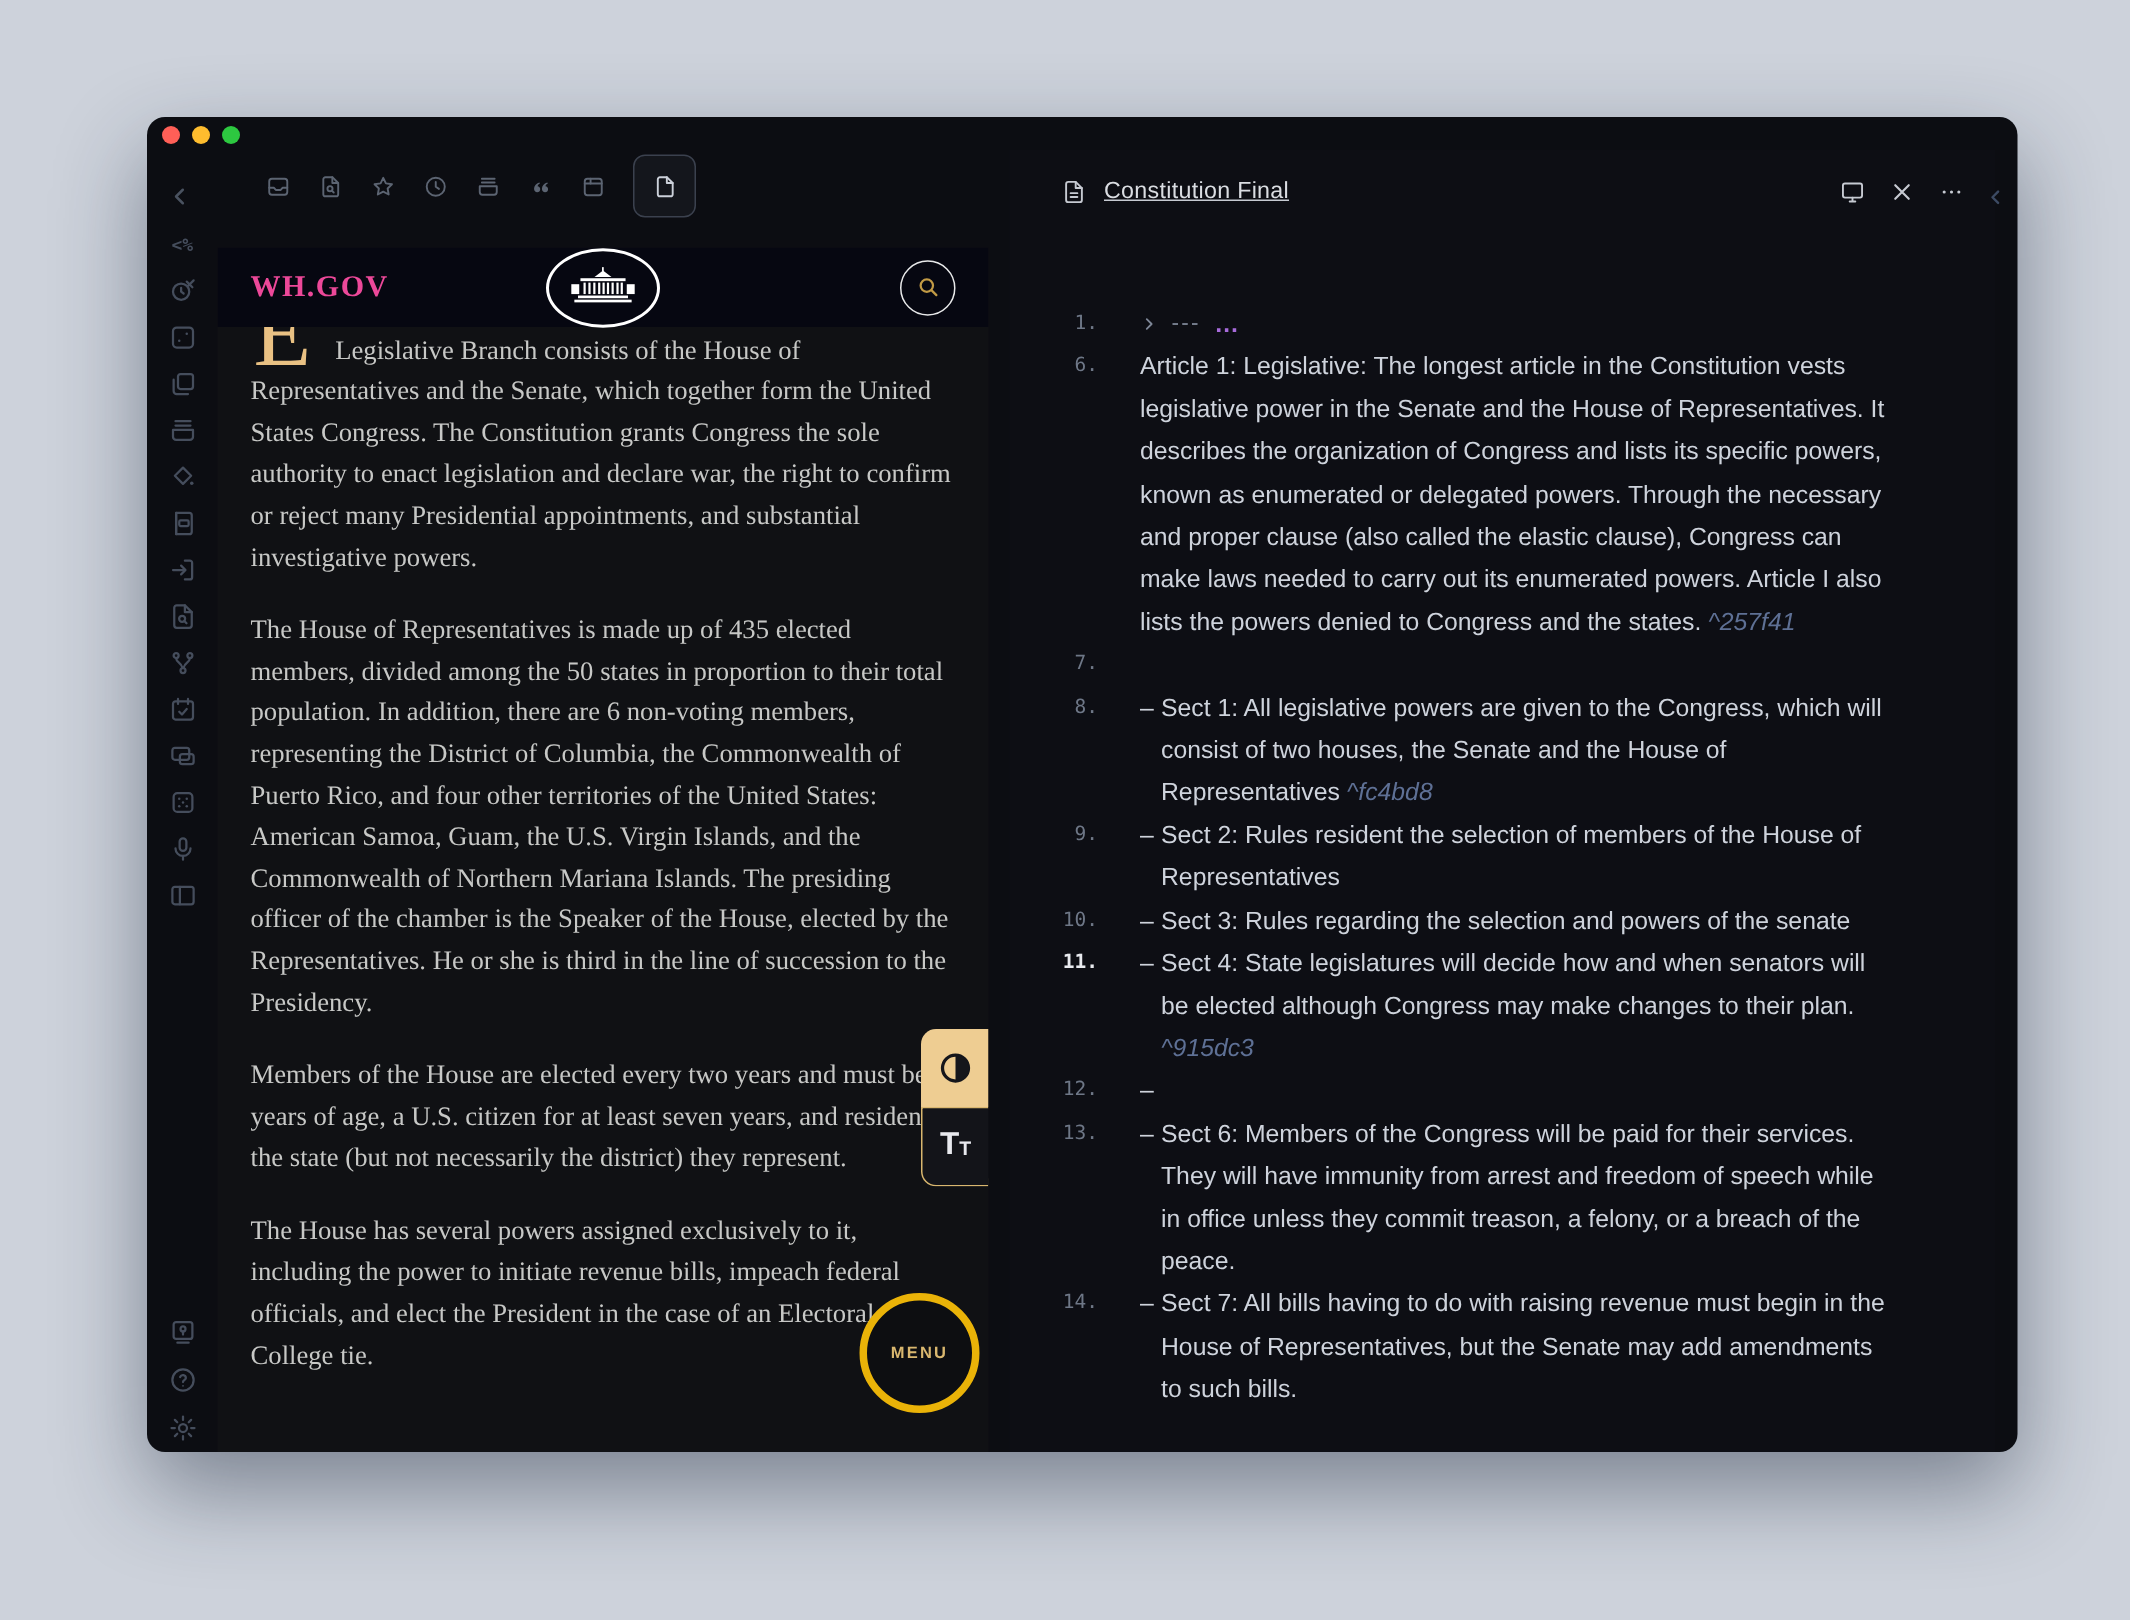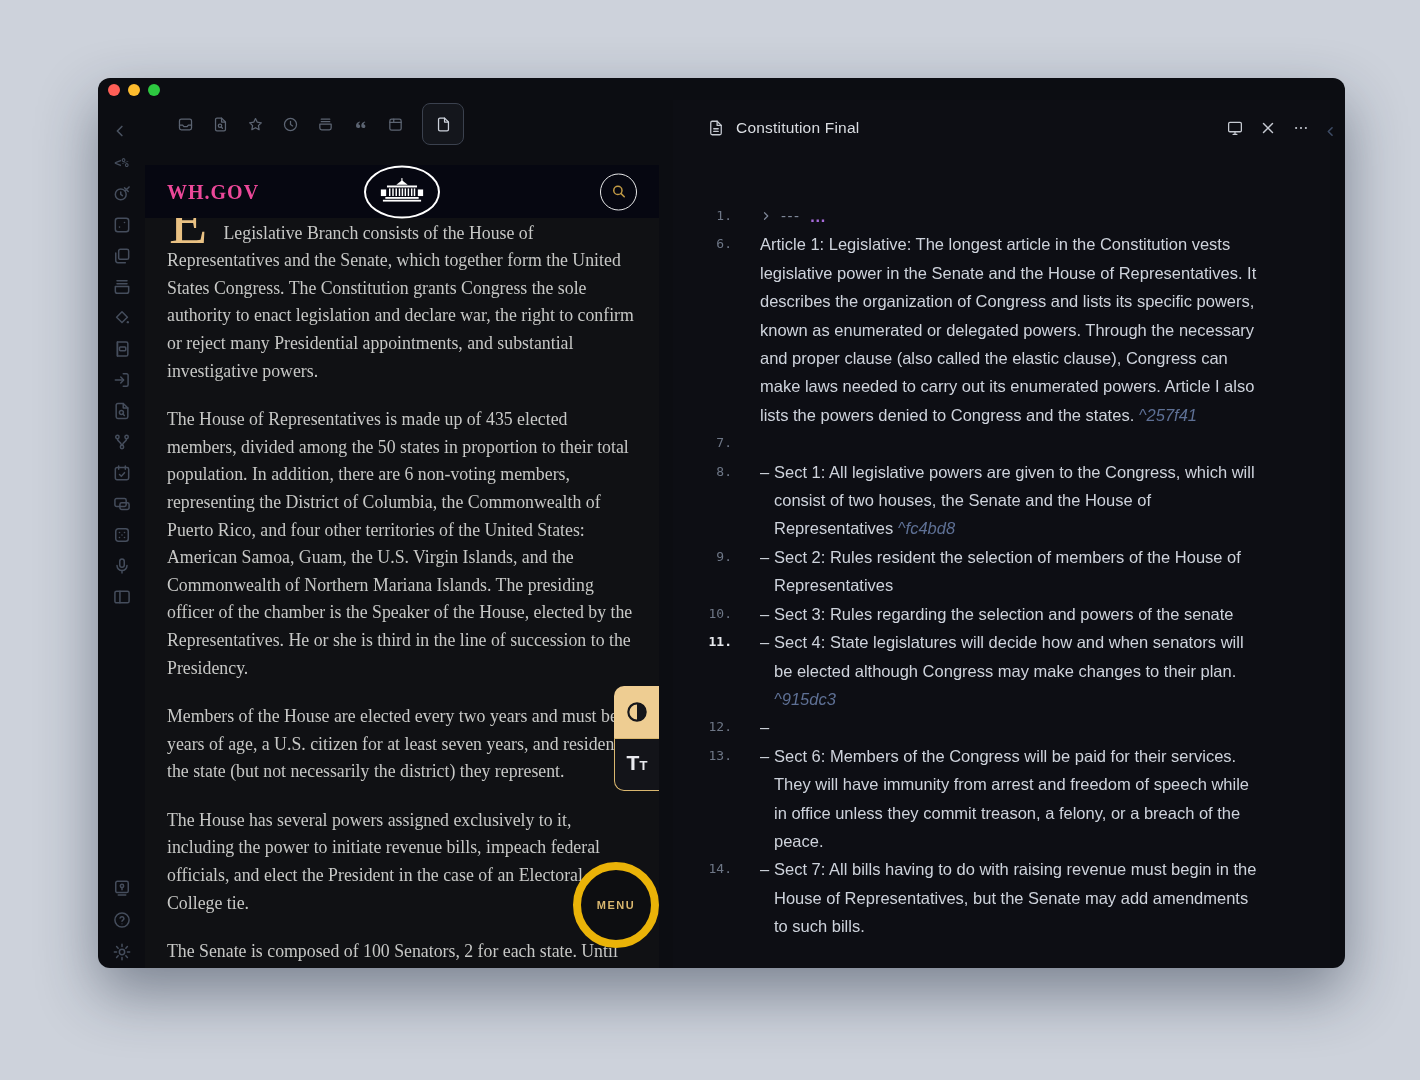--- a/index.html
+++ b/index.html
@@ -41,26 +41,26 @@
   .clipline{display:block;}
   
   .a11y{position:absolute;right:0;top:521px;width:45px;z-index:6;}
   .a11y-contrast{height:52px;background:#eecd92;border-radius:10px 0 0 0;display:flex;align-items:center;justify-content:center;color:#15161b;}
   .a11y-contrast svg{width:26px;height:26px;}
   .a11y-text{height:53px;background:#131419;border:1.5px solid #d9b76f;border-right:none;border-radius:0 0 0 10px;
              display:flex;align-items:flex-start;justify-content:center;color:#e8e9ee;padding-top:12px;box-sizing:border-box;}
   .a11y-text .big{font:600 21px "Liberation Sans",sans-serif;}
   .a11y-text .small{font:600 13px "Liberation Sans",sans-serif;margin-top:7px;}
   .menu-btn{position:absolute;left:428px;top:697px;width:70px;height:70px;border-radius:50%;
-            border:8px solid #eab308;background:rgba(13,14,17,.93);color:#d9b76f;z-index:6;
+            border:5px solid #eab308;background:rgba(13,14,17,.93);color:#d9b76f;z-index:6;
             display:flex;align-items:center;justify-content:center;
             font:700 11px "Liberation Sans",sans-serif;letter-spacing:1.5px;}
   
   .rpane{position:absolute;left:575px;top:22px;width:657px;height:calc(100% - 22px);background:#0d0e14;}
-  .rpane-header{height:55px;display:flex;align-items:center;padding:0 20px 0 34px;color:#c6cad2;}
+  .rpane-header{height:55px;display:flex;align-items:center;padding:0 20px 0 34px;color:#c6cad2;text-decoration:underline;}
   .rp-doc{width:18px;height:18px;margin-right:11px;color:#c6cad2;}
   .rp-doc svg,.rp-action svg{width:18px;height:18px;}
   .rp-title{font-size:15.5px;color:#dadde2;letter-spacing:.2px;}
   .rp-actions{margin-left:auto;display:flex;align-items:center;gap:15px;}
   .rp-action{width:18px;height:18px;color:#c6cad2;display:flex;align-items:center;justify-content:center;}
   .editor{position:absolute;left:0;top:55px;right:0;bottom:0;padding-top:47px;overflow:hidden;
           font-size:16.5px;line-height:28.4px;color:#ced3dc;}
   .line-row{display:flex;align-items:flex-start;}
   .line-num{flex:0 0 59px;text-align:right;font:13px "DejaVu Sans Mono",monospace;color:#6e7787;line-height:28.4px;}
   .line-num.active{color:#e8eaef;font-weight:700;}
@@ -302,21 +302,20 @@
               <path d="M14.8 14.8 L19 19"></path>
           </svg>
         </div>
       </div>
 
       <div class="article" id="article">
           <p><span class="dropcap">E</span><span class="clipline">stablished by Article I of the Constitution, the</span><span>Legislative Branch consists of the House of Representatives and the Senate, which together form the United States Congress. The Constitution grants Congress the sole authority to enact legislation and declare war, the right to confirm or reject many Presidential appointments, and substantial investigative powers.</span></p>
           <p>The House of Representatives is made up of 435 elected members, divided among the 50 states in proportion to their total population. In addition, there are 6 non-voting members, representing the District of Columbia, the Commonwealth of Puerto Rico, and four other territories of the United States: American Samoa, Guam, the U.S. Virgin Islands, and the Commonwealth of Northern Mariana Islands. The presiding officer of the chamber is the Speaker of the House, elected by the Representatives. He or she is third in the line of succession to the Presidency.</p>
           <p>Members of the House are elected every two years and must be 25 years of age, a U.S. citizen for at least seven years, and resident of the state (but not necessarily the district) they represent.</p>
           <p>The House has several powers assigned exclusively to it, including the power to initiate revenue bills, impeach federal officials, and elect the President in the case of an Electoral College tie.</p>
-          <p>The Senate is composed of 100 Senators, 2 for each state. Until</p>
         </div>
 
       <div class="a11y">
         <div class="a11y-contrast">
           <svg viewBox="0 0 24 24" fill="none" stroke="currentColor" stroke-width="2">
             <circle cx="12" cy="12" r="8"></circle>
             <path d="M12 4 a8 8 0 0 1 0 16 z" fill="currentColor" stroke="none"></path>
           </svg>
         </div>
         <div class="a11y-text" id="a11y-text">

